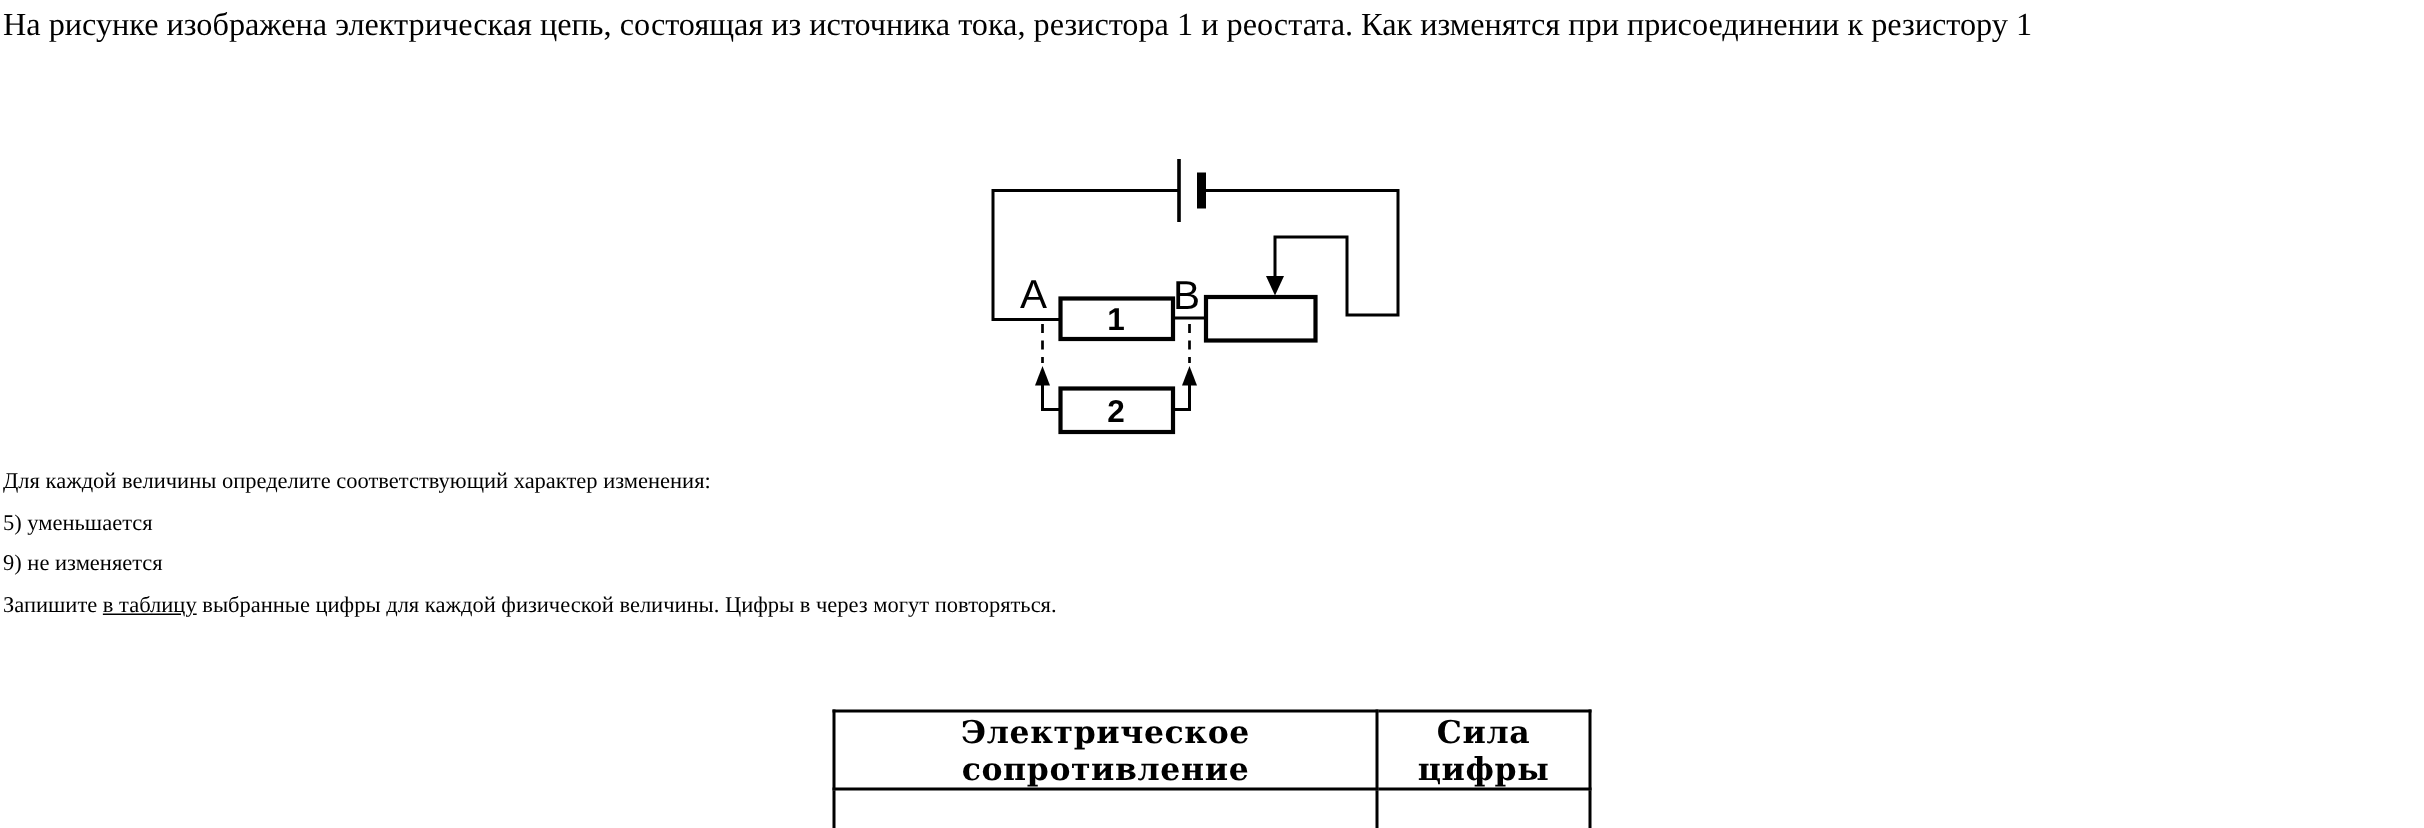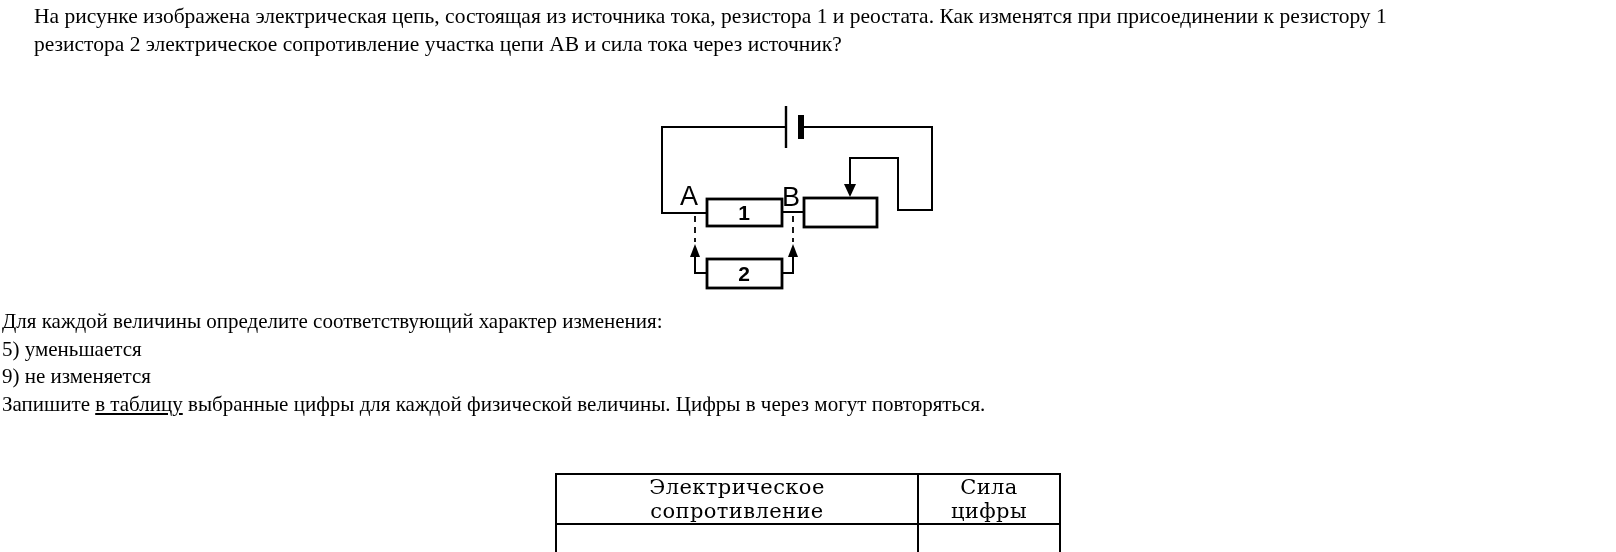--- a/index.html
+++ b/index.html
@@ -9,61 +9,60 @@
     height: 552px;
     background: #ffffff;
     color: #000000;
     font-family: "Liberation Serif", serif;
     overflow: hidden;
   }
   .question-block {
     position: absolute;
     left: 2px;
     top: 3px;
-    margin-left: 32px;
   }
   .q-line {
     font-size: 21.5px;
     line-height: 27.5px;
     white-space: nowrap;
   }
   .circuit-wrap {
     position: absolute;
     left: 640px;
     top: 88px;
     width: 320px;
     height: 212px;
   }
   .instructions-block {
     position: absolute;
     left: 2px;
     top: 308px;
   }
   .instr-line {
-    font-size: 21px;
+    font-size: 15px;
     line-height: 27.6px;
     white-space: nowrap;
   }
   .underlined { text-decoration: underline; margin-top: 36px; }
   .answer-table {
     position: absolute;
     left: 555px;
     top: 473px;
     border-collapse: collapse;
     table-layout: fixed;
     font-family: "DejaVu Serif", serif;
     font-size: 21px;
     letter-spacing: 0.4px;
     color: #000000;
   }
   .answer-table th, .answer-table td {
     border: 2px solid #000000;
     text-align: center;
     vertical-align: middle;
-    font-weight: normal;
+    font-weight: bold;
     padding: 0 10px;
     background: #ffffff;
   }
   .answer-table th { height: 34px; }
   .answer-table td { height: 33px; }
   .col-resistance { width: 340px; }
   .col-current { width: 120px; }
   svg .wire { stroke: #000; stroke-width: 2; fill: none; }
   svg .thickbox { stroke: #000; stroke-width: 2.8; fill: #ffffff; }
   svg .dashedwire { stroke: #000; stroke-width: 1.8; fill: none; stroke-dasharray: 6 5; }
@@ -80,21 +79,20 @@
     fill: #000;
   }
 </style>
 </head>
 <body>
 
 <div class="canvas">
 
   <div class="question-block">
     <div class="q-line">На рисунке изображена электрическая цепь, состоящая из источника тока, резистора 1 и реостата. Как изменятся при присоединении к резистору 1</div>
-    <div class="q-line">резистора 2 электрическое сопротивление участка цепи АВ и сила тока через источник?</div>
   </div>
 
   <div class="circuit-wrap">
     <svg width="320" height="212" viewBox="640 88 320 212" xmlns="http://www.w3.org/2000/svg">
 
       <path class="wire" d="M707,213 L662,213 L662,127 L786,127"></path>
       <path class="wire" d="M802,127 L932,127 L932,210 L898,210 L898,158 L850,158 L850,187"></path>
 
       <line x1="786" y1="106" x2="786" y2="148" stroke="#000" stroke-width="2.4"></line>
       <line x1="801" y1="115" x2="801" y2="139" stroke="#000" stroke-width="6"></line>

